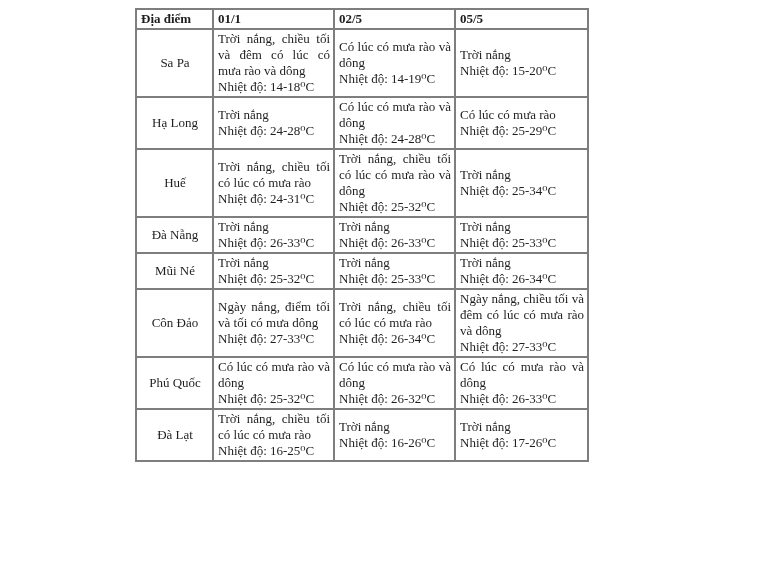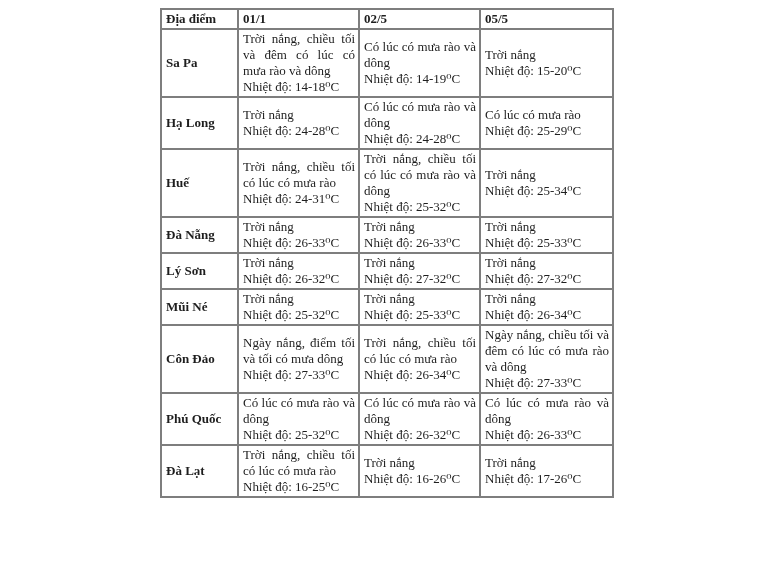--- a/index.html
+++ b/index.html
@@ -6,21 +6,21 @@
   body{
     width:770px;height:578px;
     background:#ffffff;
     position:relative;
     font-family:"Liberation Serif","DejaVu Serif",serif;
     color:#1e1e1e;
     overflow:hidden;
   }
   .table-wrap{
     position:absolute;
-    left:160px;
+    left:135px;
     top:8px;
   }
   table{
     border-collapse:separate;
     border-spacing:0;
     table-layout:fixed;
     border:1px solid #7e7e7e;
   }
   col.c-loc{width:77px}
   col.c-d1{width:121px}
@@ -33,21 +33,22 @@
     font-size:13px;
     line-height:16px;
     box-sizing:border-box;
   }
   th{
     text-align:left;
     font-weight:bold;
     white-space:nowrap;
   }
   td.loc-cell{
-    font-weight:bold;
+    font-weight:normal;
+    text-align:center;
   }
   .desc{text-align:justify;}
   .temp{text-align:left;}
 </style>
 </head>
 <body>
 
 <div class="table-wrap">
   <table>
     <colgroup>
@@ -119,35 +120,20 @@
           <td class="day-cell">
             <div class="desc">Trời nắng</div>
             <div class="temp">Nhiệt độ: 26-33⁰C</div>
           </td>
           <td class="day-cell">
             <div class="desc">Trời nắng</div>
             <div class="temp">Nhiệt độ: 25-33⁰C</div>
           </td>
         </tr>
         <tr>
-          <td class="loc-cell">Lý Sơn</td>
-          <td class="day-cell">
-            <div class="desc">Trời nắng</div>
-            <div class="temp">Nhiệt độ: 26-32⁰C</div>
-          </td>
-          <td class="day-cell">
-            <div class="desc">Trời nắng</div>
-            <div class="temp">Nhiệt độ: 27-32⁰C</div>
-          </td>
-          <td class="day-cell">
-            <div class="desc">Trời nắng</div>
-            <div class="temp">Nhiệt độ: 27-32⁰C</div>
-          </td>
-        </tr>
-        <tr>
           <td class="loc-cell">Mũi Né</td>
           <td class="day-cell">
             <div class="desc">Trời nắng</div>
             <div class="temp">Nhiệt độ: 25-32⁰C</div>
           </td>
           <td class="day-cell">
             <div class="desc">Trời nắng</div>
             <div class="temp">Nhiệt độ: 25-33⁰C</div>
           </td>
           <td class="day-cell">

